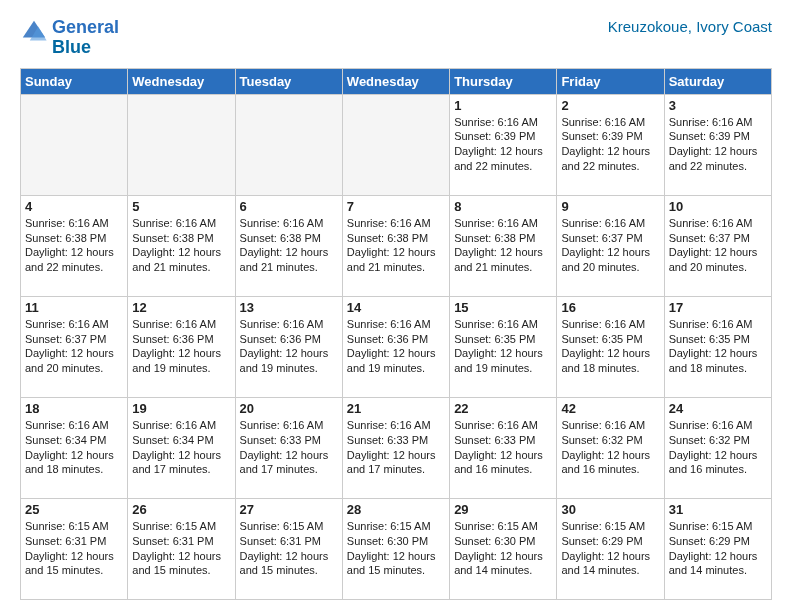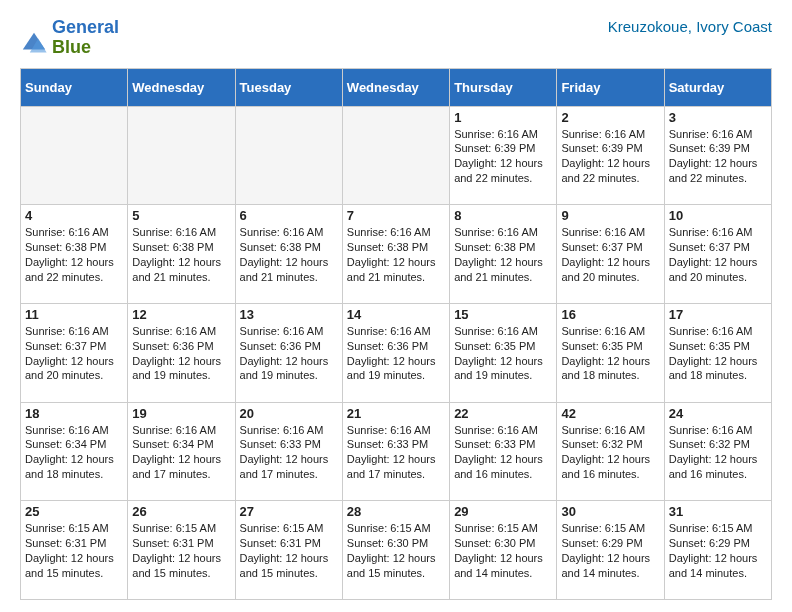--- a/index.html
+++ b/index.html
@@ -18,21 +18,21 @@
       flex-direction: column;
     }
     .header {
       display: flex;
       justify-content: space-between;
       align-items: flex-start;
       margin-bottom: 10px;
     }
     .logo {
       display: flex;
-      align-items: flex-end;
+      align-items: flex-start;
       gap: 4px;
     }
     .logo-text {
       font-size: 18px;
       font-weight: bold;
       color: #1a1a1a;
       line-height: 1.1;
     }
     .logo-text span {
       color: #2a6fbe;
@@ -58,21 +58,21 @@
       width: 100%;
       border-collapse: collapse;
       flex: 1;
       table-layout: fixed;
     }
     .calendar-table th {
       background-color: #2a6fbe;
       color: #fff;
       font-size: 13px;
       font-weight: bold;
-      padding: 11px 4px;
+      padding: 5px 4px;
       text-align: left;
       border: 1px solid #ccc;
     }
     .calendar-table td {
       border: 1px solid #ccc;
       vertical-align: top;
       padding: 3px 4px;
       font-size: 10px;
       color: #222;
       background: #fff;
@@ -97,21 +97,21 @@
 
 <div class="page">
   <div class="header">
     <div class="logo">
       <svg class="logo-icon" viewBox="0 0 40 40">
         <polygon points="20,4 36,28 4,28" fill="#2a6fbe" opacity="0.85"></polygon>
         <polygon points="26,12 38,32 14,32" fill="#5599dd" opacity="0.6"></polygon>
       </svg>
       <div class="logo-text">
         <div><span>General</span></div>
-        <div><span style="color:#4d7c0f">Blue</span></div>
+        <div><span style="color:#0369a1">Blue</span></div>
       </div>
     </div>
     <div class="title-block">
       <div class="calendar-subtitle">Kreuzokoue, Ivory Coast</div>
     </div>
   </div>
 
   <table class="calendar-table">
     <thead>
       <tr>

